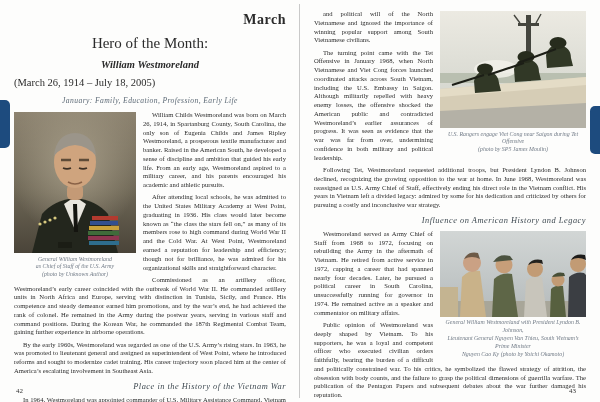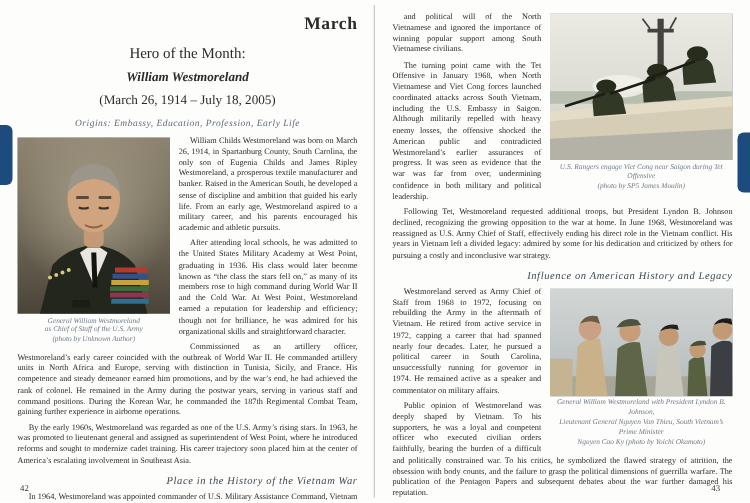--- a/index.html
+++ b/index.html
@@ -7,23 +7,23 @@
   body { font-family:"Liberation Serif", serif; color:#2b2b2b; position:relative; }
 
   .spread { position:absolute; inset:0; background:#fdfdfc; }
   .gutter { position:absolute; left:299px; top:4px; bottom:4px; width:1px; background:#c9c9c9; }
 
   .page { position:absolute; top:0; height:402px; width:292px; padding:10px 10px 16px 10px; overflow:hidden; }
   .page-left  { left:4px; }
   .page-right { left:304px; }
 
   .month-title { text-align:right; font-weight:bold; font-size:14px; letter-spacing:.5px; margin-top:2px; }
-  .hero-line   { text-align:center; font-size:12px; margin-top:7px; }
+  .hero-line   { text-align:center; font-size:15px; margin-top:7px; }
   .hero-name   { text-align:center; font-size:10.5px; font-weight:bold; font-style:italic; margin-top:7px; }
-  .hero-dates  { text-align:center; font-size:10.5px; margin-top:7px; }
+  .hero-dates  { font-size:10.5px; margin-top:7px; }
   .origins-heading { text-align:center; font-size:7.6px; font-style:italic; color:#5d6a76; letter-spacing:.4px; margin-top:8px; margin-bottom:6px; }
 
   .section-heading { clear:both; text-align:right; font-size:8.4px; font-style:italic; color:#3f4a52; letter-spacing:.5px; margin:6px 0 5px 0; }
 
   p.body { font-size:6.6px; line-height:1.33; text-align:justify; text-indent:9px; margin-bottom:3.5px; }
 
   figure { margin:0; }
   .fig-left  { float:left;  width:122px; margin:1px 7px 2px 0; }
   .fig-right { float:right; width:146px; margin:1px 0 2px 7px; }
   .photo { display:block; width:100%; background:#888; }
@@ -41,21 +41,21 @@
 </head>
 <body>
 
 <div class="spread">
 
   <div class="page page-left">
     <div class="month-title">March</div>
     <div class="hero-line">Hero of the Month:</div>
     <div class="hero-name">William Westmoreland</div>
     <div class="hero-dates">(March 26, 1914 – July 18, 2005)</div>
-    <div class="origins-heading">Origins: Embassy, Education, Profession, Early Life</div>
+    <div class="origins-heading">January: Family, Education, Profession, Early Life</div>
 
     <figure class="fig-left">
       <svg class="photo" width="122" height="141" viewBox="0 0 122 141" xmlns="http://www.w3.org/2000/svg">
         <defs>
           <linearGradient id="pbg" x1="0" y1="0" x2="0" y2="1">
             <stop offset="0" stop-color="#8d8370"></stop>
               <stop offset=".55" stop-color="#6e6756"></stop>
               <stop offset="1" stop-color="#4a4439"></stop>
           </linearGradient>
           <radialGradient id="halo" cx=".5" cy=".35" r=".55">

